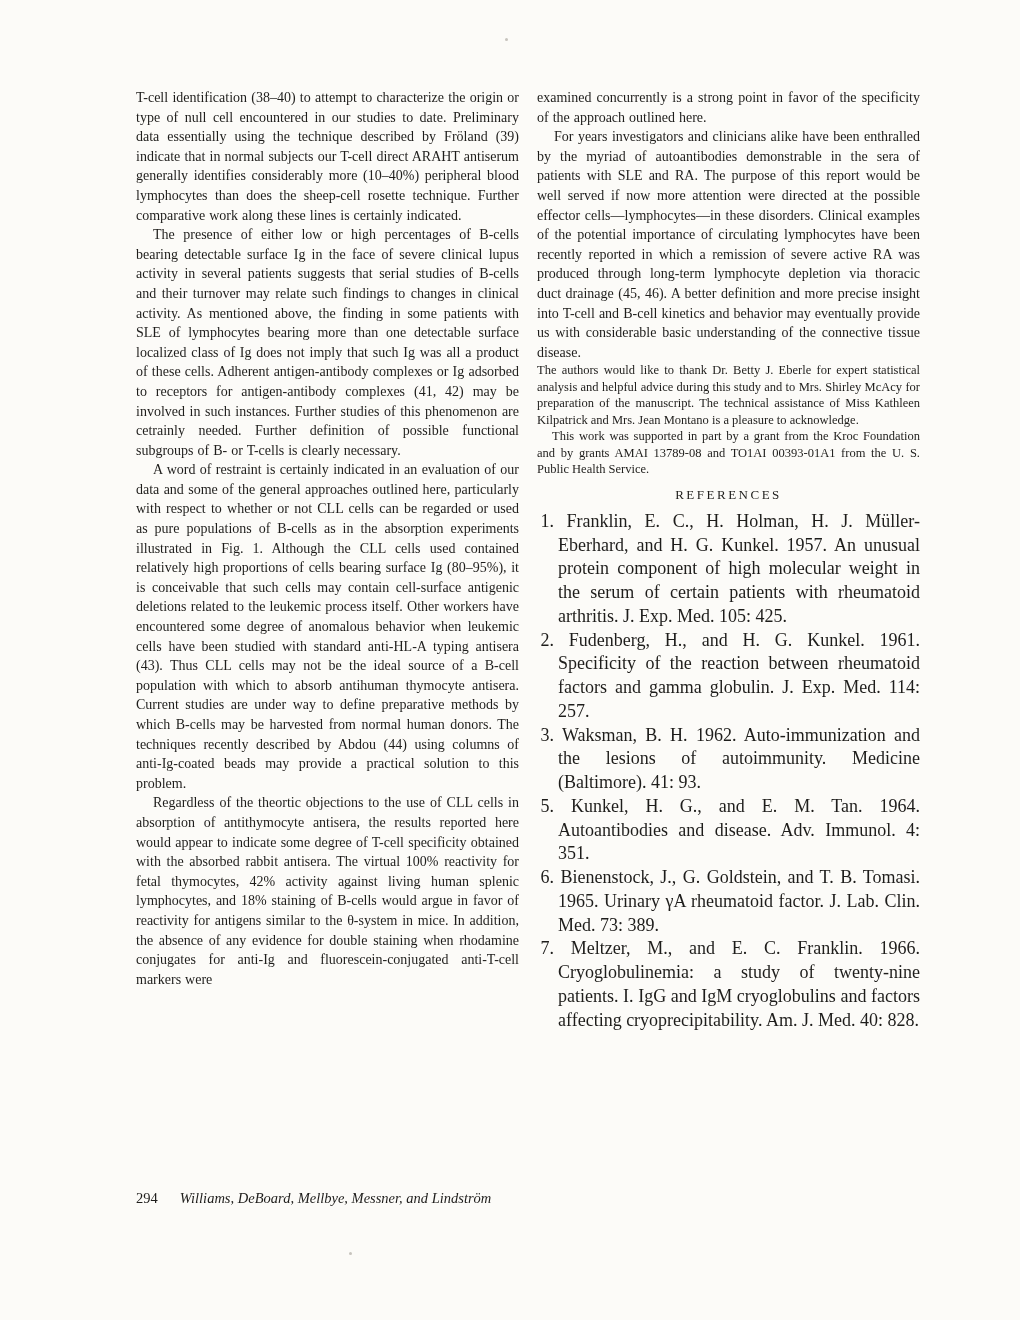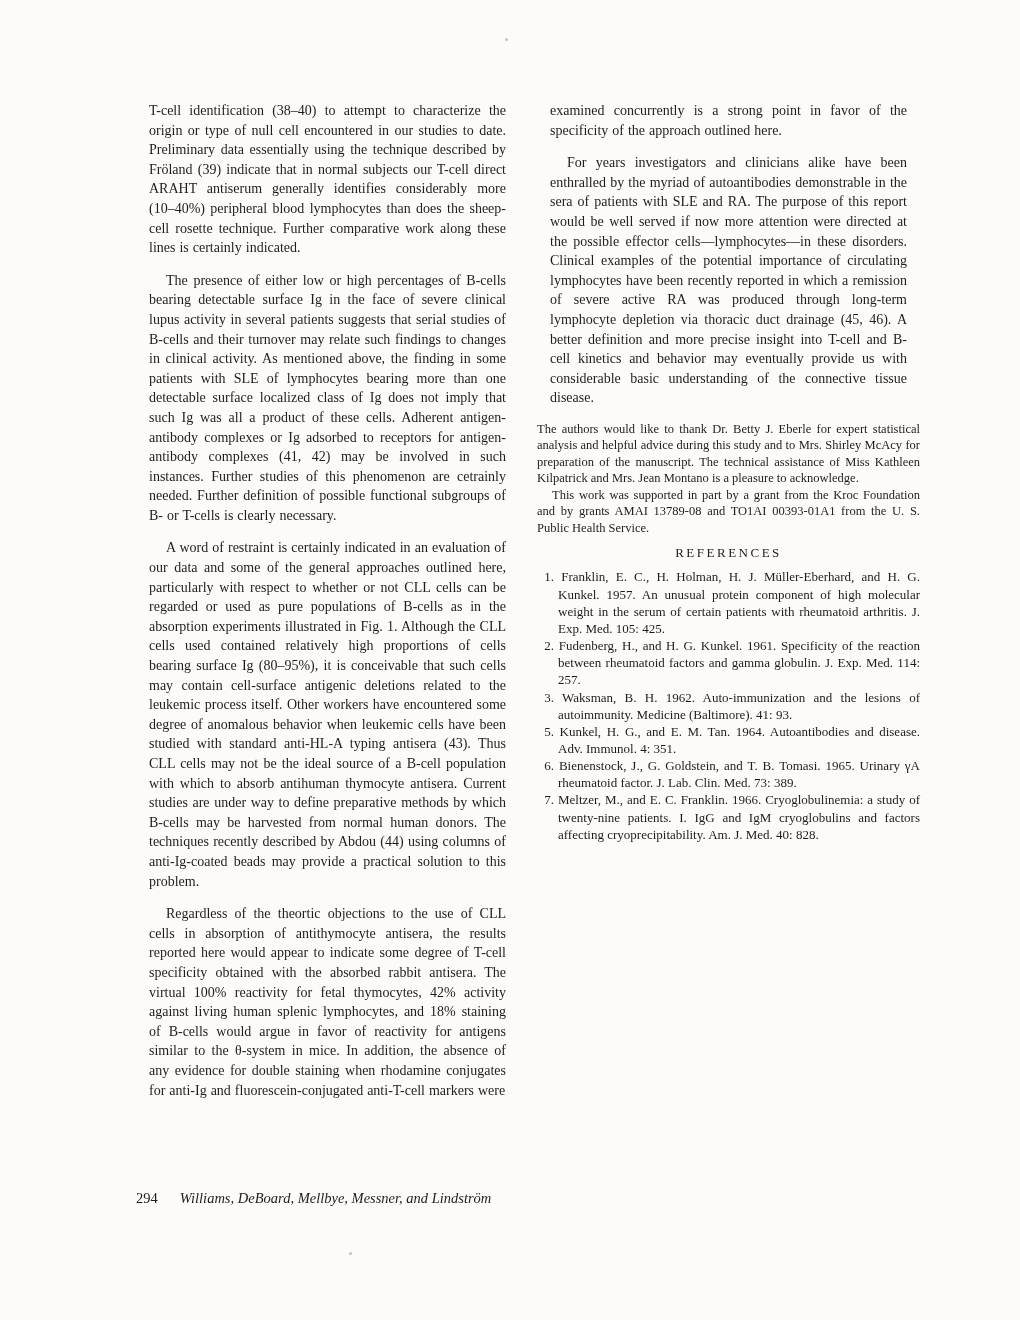--- a/index.html
+++ b/index.html
@@ -20,21 +20,21 @@
     overflow: hidden;
   }
   .columns {
     display: flex;
     gap: 18px;
   }
   .col {
     width: 383px;
   }
   .body-p {
-    margin: 13px;
+    margin: 0;
     font-size: 14px;
     line-height: 1.4;
     text-align: justify;
     text-indent: 17px;
     word-spacing: 0.5px;
     font-family: Liberation Serif, serif;
   }
   .body-p.no-indent { text-indent: 0; }
   .section-heading {
     margin: 9px 0 7px 0;
@@ -51,21 +51,21 @@
     text-indent: 15px;
   }
   .small-p.no-indent { text-indent: 0; }
   .refs {
     margin: 0;
     padding: 0;
     list-style: none;
   }
   .refs li {
     margin: 0;
-    font-size: 13px;
+    font-size: 18px;
     line-height: 1.32;
     text-align: justify;
     padding-left: 21px;
     text-indent: -21px;
   }
   .ref-num {
     display: inline-block;
     width: 17px;
     text-align: right;
     text-indent: 0;

